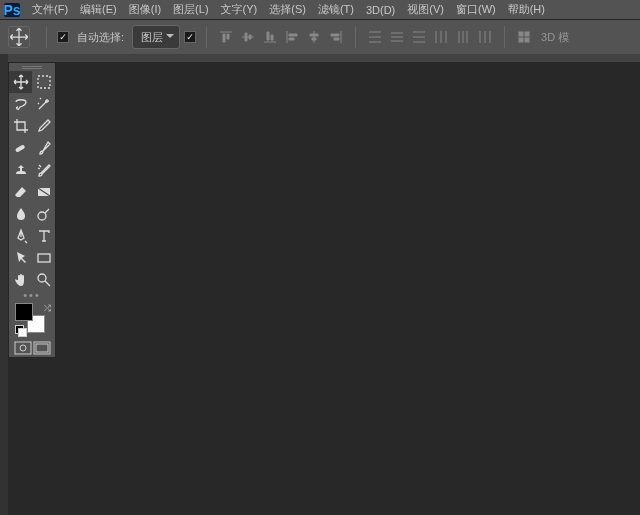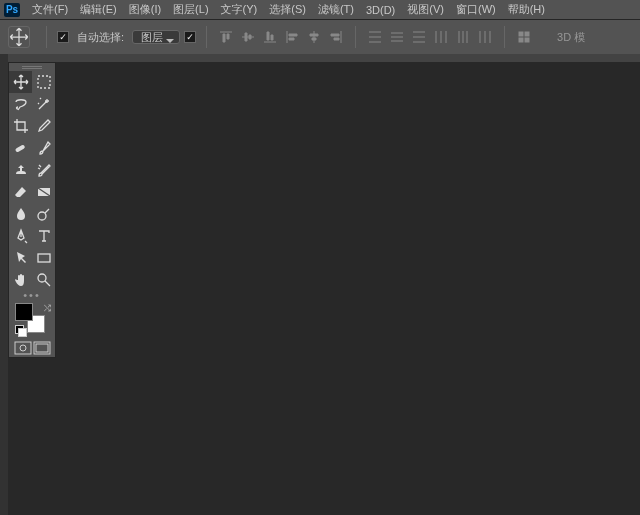--- a/index.html
+++ b/index.html
@@ -9,34 +9,34 @@
     --canvas:#282828;
     --text:#c8c8c8;
     --text-dim:#969696;
     --accent:#1473e6;
     --border:#252525;
   }
   *{box-sizing:border-box;font-family:"Microsoft YaHei",Arial,sans-serif;font-size:11px;}
   body{margin:0;width:640px;height:515px;background:var(--canvas);overflow:hidden;color:var(--text);}
   
   .menubar{display:flex;align-items:center;height:20px;background:var(--panel);padding:0 4px;border-bottom:1px solid var(--border);}
-  .ps-logo{width:16px;height:14px;background:#001e36;color:#31a8ff;font-size:10px;font-weight:bold;display:flex;align-items:center;justify-content:center;border-radius:2px;margin-right:6px;}
+  .ps-logo{width:16px;height:14px;background:#001e36;color:#31a8ff;font-size:14px;font-weight:bold;display:flex;align-items:center;justify-content:center;border-radius:2px;margin-right:6px;}
   .menu-item{padding:2px 6px;color:var(--text);cursor:pointer;}
   
   .optbar{display:flex;align-items:center;height:34px;background:var(--panel);padding:0 8px;gap:4px;}
   .tool-ind{width:22px;height:22px;display:flex;align-items:center;justify-content:center;border:1px solid #666;border-radius:3px;margin-right:6px;}
   .cb{width:12px;height:12px;background:#1a1a1a;border:1px solid #666;display:flex;align-items:center;justify-content:center;color:#eee;font-size:9px;}
   .cb.on::after{content:"✓";}
   .label{color:var(--text);margin:9px 4px;}
-  .dd{display:flex;align-items:center;height:14px;padding:0 16px 0 8px;background:#3a3a3a;border:1px solid #666;border-radius:3px;position:relative;}
+  .dd{display:flex;align-items:center;height:24px;padding:0 16px 0 8px;background:#3a3a3a;border:1px solid #666;border-radius:3px;position:relative;}
   .dd::after{content:"";position:absolute;right:5px;top:8px;border:4px solid transparent;border-top-color:#bbb;}
   .sep{width:1px;height:22px;background:#666;margin:0 6px;}
   .albtn{width:18px;height:18px;display:flex;align-items:center;justify-content:center;color:var(--text-dim);}
   .albtn svg{width:14px;height:14px;stroke:#888;fill:#888;}
-  .dim{color:var(--text-dim);margin-left:20px;}
+  .dim{color:var(--text-dim);margin-left:4px;}
   
   .leftstrip{position:absolute;left:0;top:54px;width:8px;height:461px;background:var(--bg);}
   
   .tabstrip{position:absolute;left:8px;top:54px;right:0;height:8px;background:var(--panel-dark);}
   
   .tools{position:absolute;left:8px;top:62px;width:48px;background:var(--panel);border:1px solid var(--border);}
   .tools-grip{height:8px;display:flex;align-items:center;justify-content:center;}
   .tools-grip::before{content:"";width:20px;height:3px;background:repeating-linear-gradient(#777 0 1px,transparent 1px 2px);}
   .trow{display:flex;}
   .tbtn{width:24px;height:22px;display:flex;align-items:center;justify-content:center;position:relative;cursor:pointer;}

